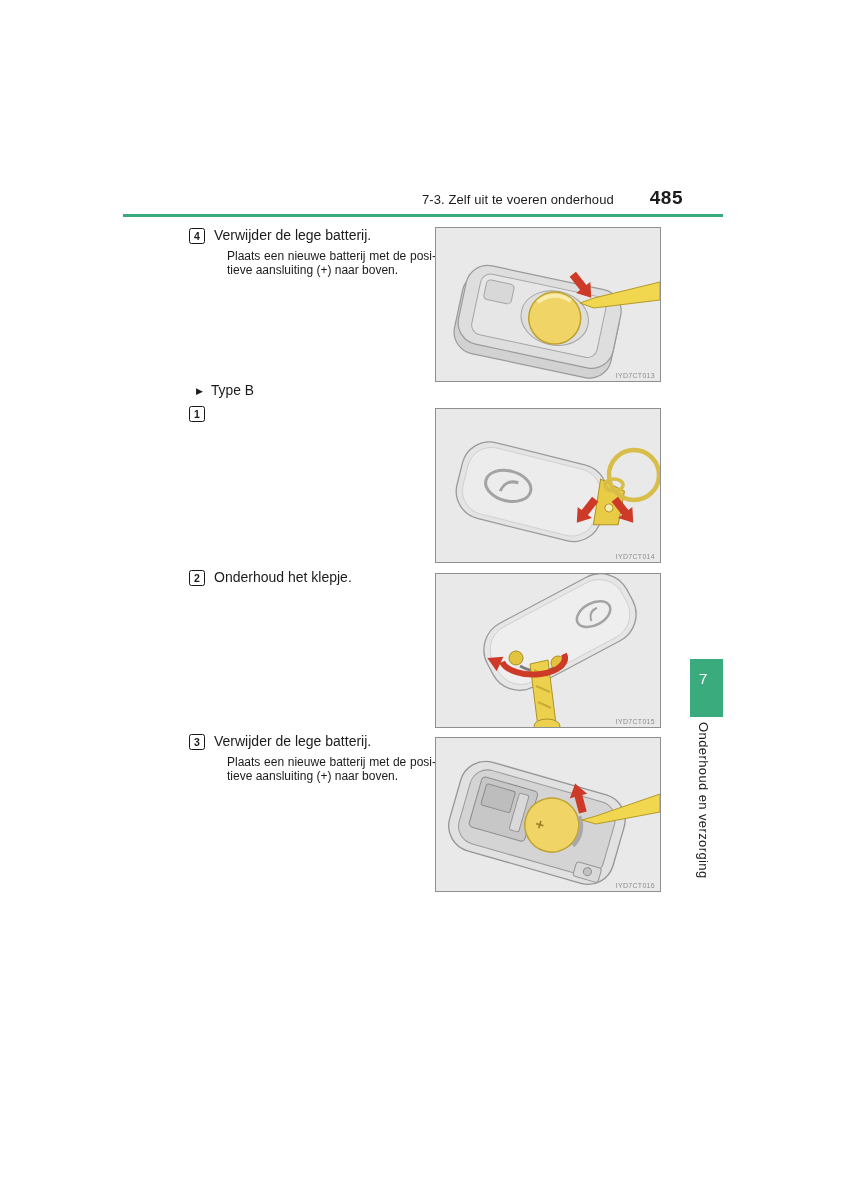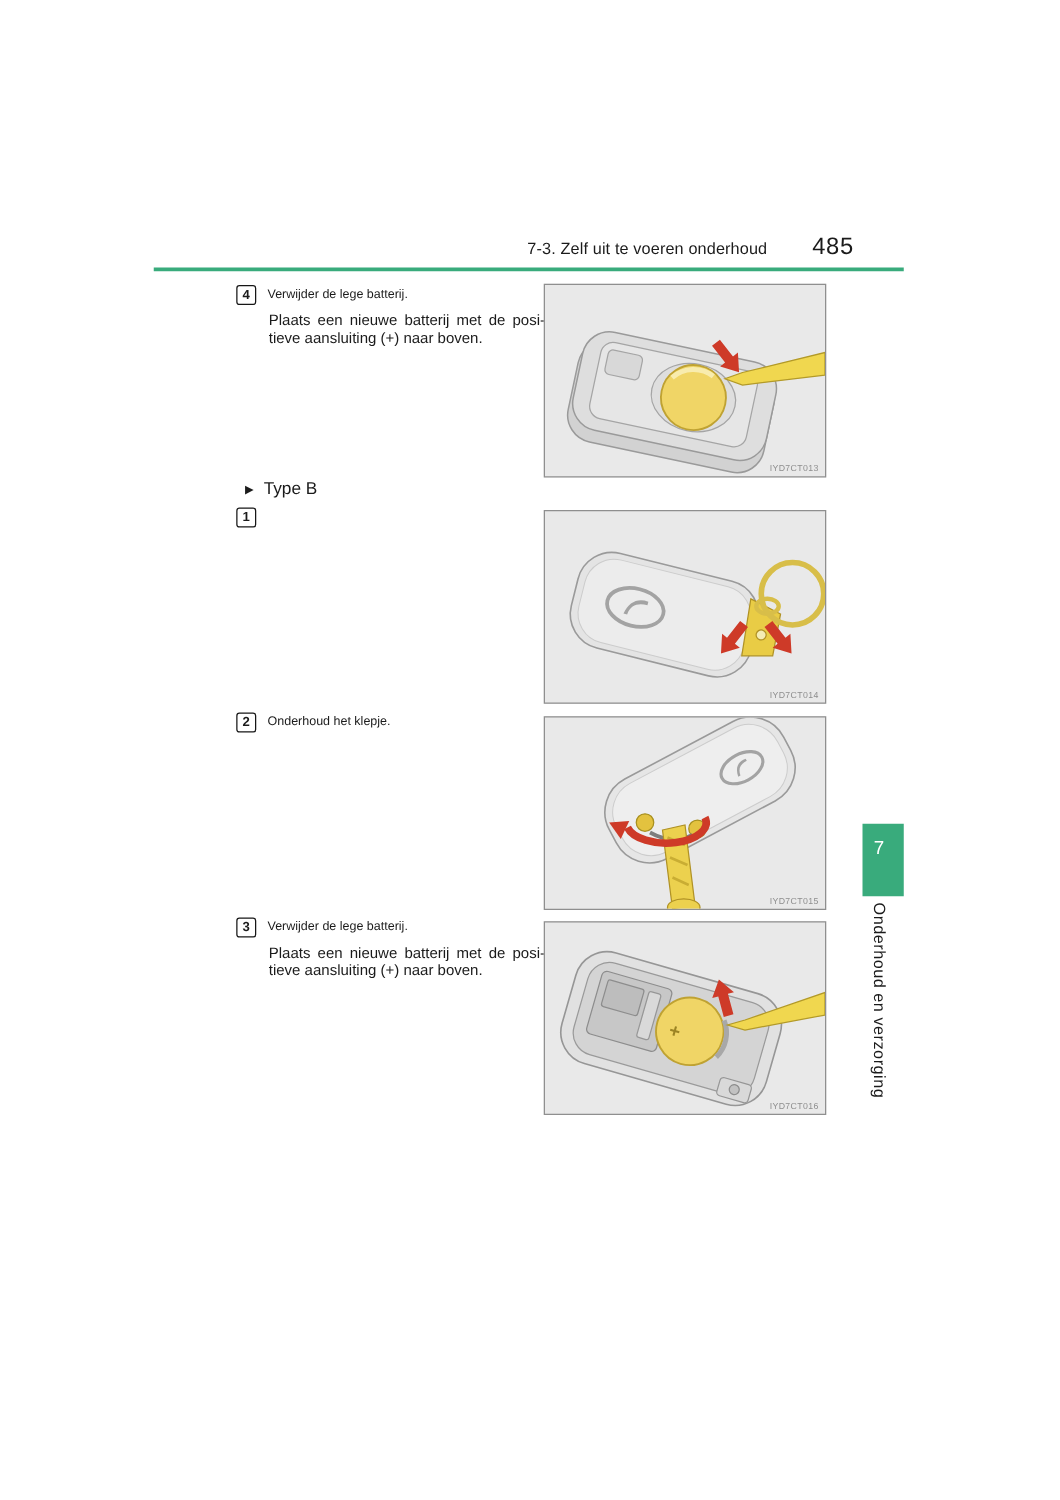--- a/index.html
+++ b/index.html
@@ -10,35 +10,35 @@
   }
   .page{position:absolute;inset:0;}
 
   
   .header-row{
     position:absolute;left:123px;top:187px;width:600px;height:25px;
     display:flex;justify-content:flex-end;align-items:baseline;
     gap:36px;padding-right:40px;box-sizing:border-box;
   }
   .header-title{font-size:13px;letter-spacing:0.1px;}
-  .page-number{font-size:19px;font-weight:normal;letter-spacing:0.5px;}
+  .page-number{font-size:19px;font-weight:bold;letter-spacing:0.5px;}
   .header-rule{position:absolute;left:123px;top:214px;width:600px;height:2.5px;background:#39ab7c;}
 
   
   .step{position:absolute;left:189px;width:246px;}
   .step-head{display:flex;gap:9px;align-items:flex-start;}
   .badge{
     width:14px;height:14px;border:1.5px solid #161616;border-radius:2.5px;
     display:flex;align-items:center;justify-content:center;
     font-size:10.5px;font-weight:bold;flex:none;margin-top:1px;background:#fff;
   }
-  .step-title{font-size:10px;line-height:17px;white-space:nowrap;}
+  .step-title{font-size:14px;line-height:17px;white-space:nowrap;}
   .step-title.tall{line-height:23px;}
   .step-sub{margin:5px 0 0 26px;width:221px;font-size:12px;line-height:14.3px;}
-  .sub-line{white-space:normal;}
+  .sub-line{white-space:normal;margin-left:12px;}
   .jline{text-align:justify;text-align-last:justify;}
 
   
   .typeb{position:absolute;left:196px;top:382px;display:flex;align-items:center;gap:8px;}
   .typeb-marker{font-size:9px;line-height:18px;}
   .typeb-label{font-size:13.8px;line-height:18px;}
 
   
   .figure{
     position:absolute;left:435px;width:226px;height:155px;

